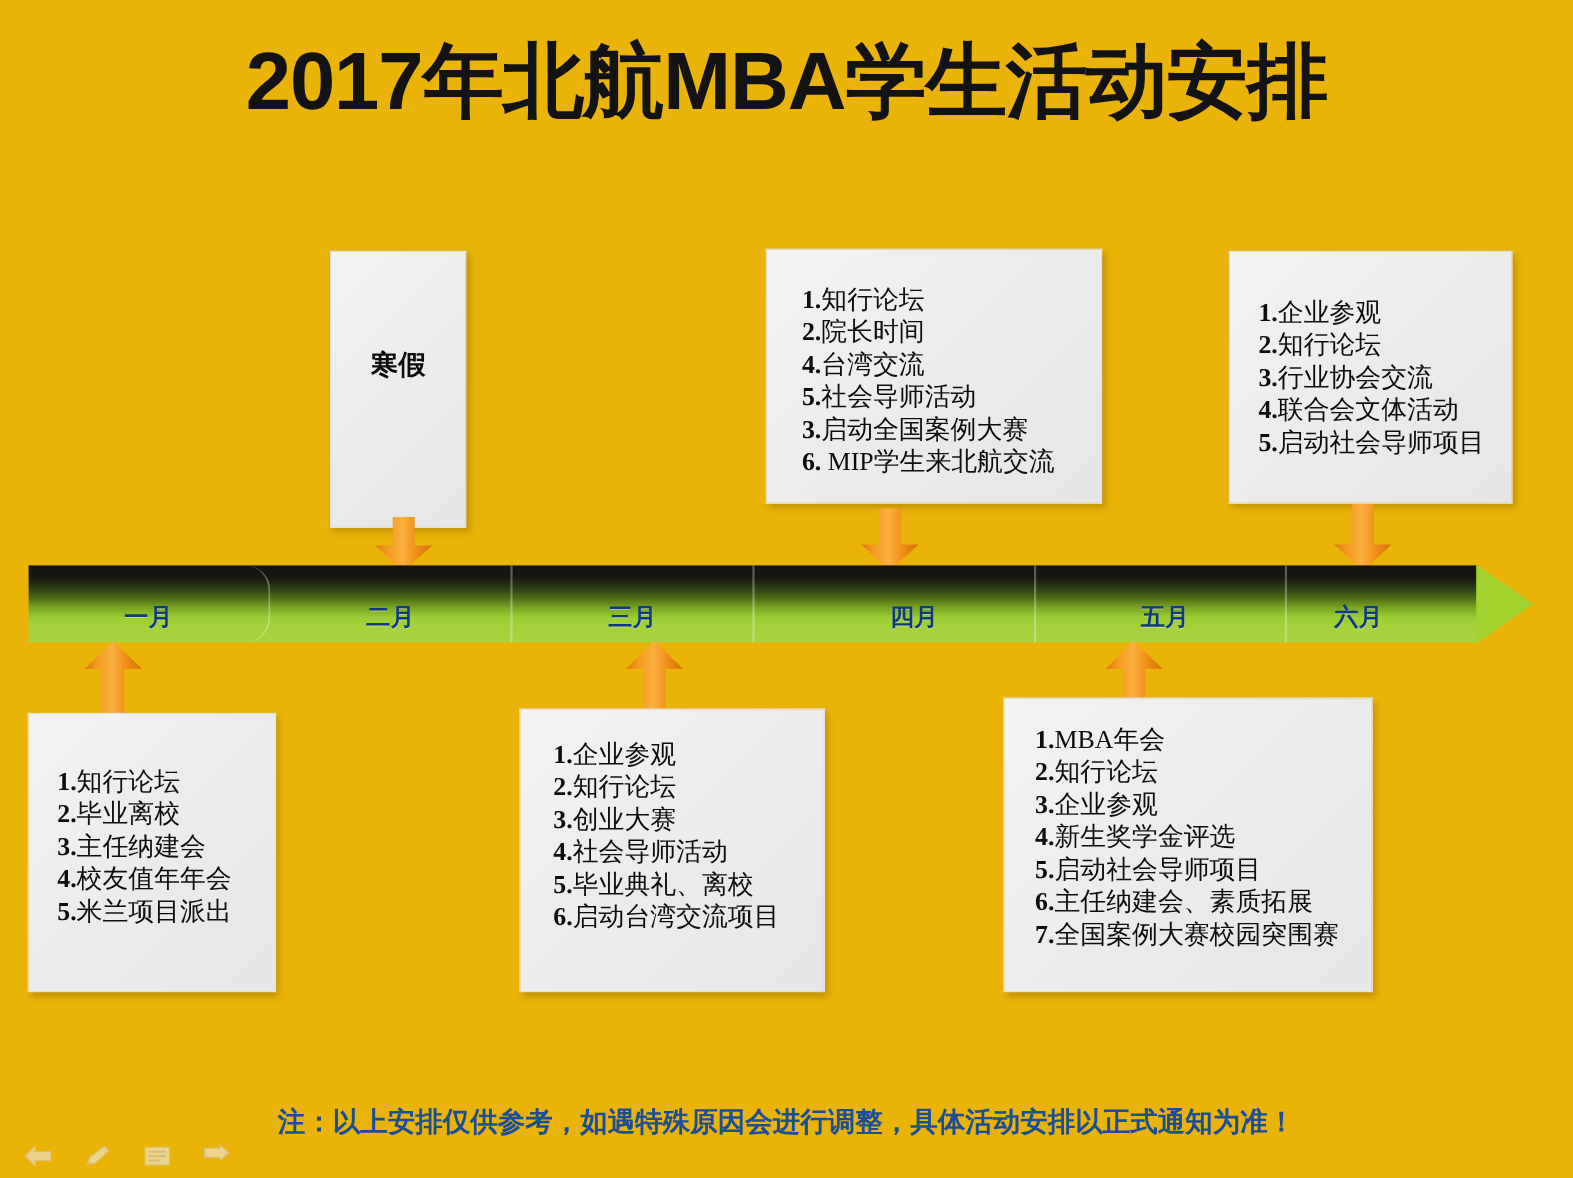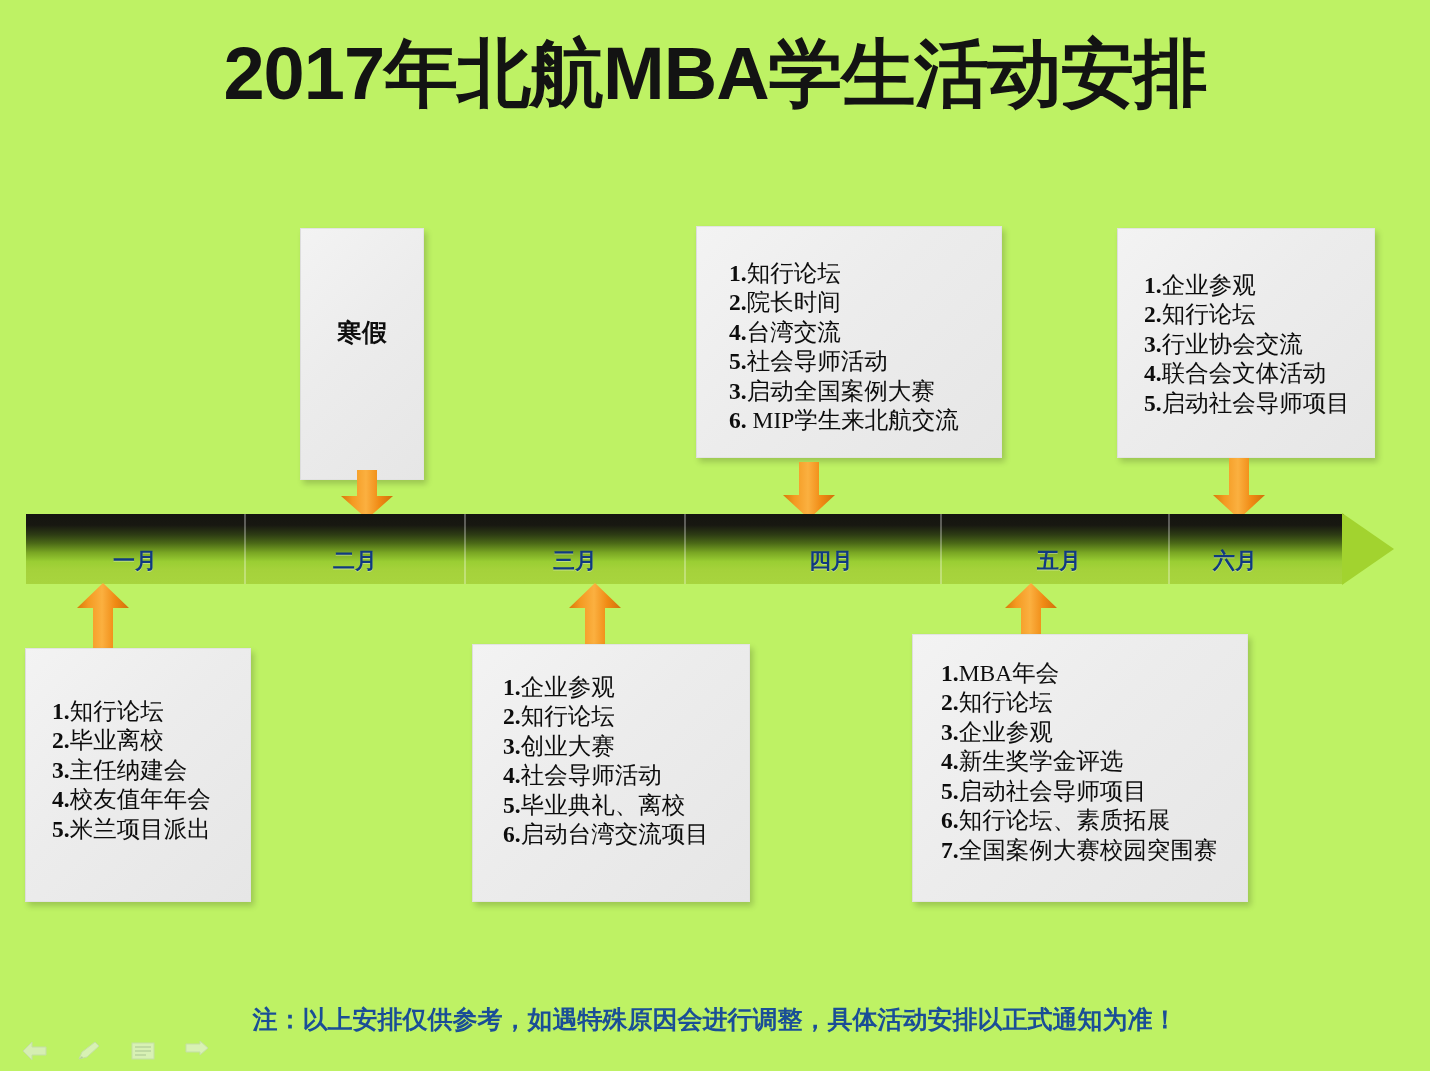--- a/index.html
+++ b/index.html
@@ -2,21 +2,21 @@
 <html><head>
 <meta charset="utf-8">
 <style>
   * { margin:0; padding:0; box-sizing:border-box; }
   html, body {
     width:1430px; height:1071px;
     background:#ffffff;
     font-family:"Liberation Serif", "DejaVu Serif", serif;
     overflow:hidden;
   }
-  #slide { position:relative; width:1430px; height:1071px; background:#bef264; }
+  #slide { position:relative; width:1430px; height:1071px; background:#eab308; }
 
   
   #title {
     position:absolute; left:0; top:25px; width:1430px;
     text-align:center;
     font-family:"Liberation Sans","DejaVu Sans",sans-serif;
     font-weight:bold;
     font-size:74px;
     letter-spacing:-1px;
     color:#131313;
@@ -168,21 +168,21 @@
   </div>
   <div class="arrow" style="left:1208px; top:458px; width:62px; height:62px;">
     <svg width="62" height="62" viewBox="0 0 62 62">
       <path d="M21,0 L41,0 L41,37 L57,37 L31,61 L5,37 L21,37 Z" fill="url(#og1)"></path>
     </svg>
   </div>
 
   <div id="timeline">
     <div id="bar"></div>
     <div id="bar-head"></div>
-    <div class="month" style="left:0px;    width:220px;">
+    <div class="month" style="left:0px;    width:220px;border-radius:23px;">
       <div class="month-label">一月</div>
     </div>
     <div class="month" style="left:220px;  width:220px;">
       <div class="month-label">二月</div>
     </div>
     <div class="month" style="left:440px;  width:220px;">
       <div class="month-label">三月</div>
     </div>
     <div class="month" style="left:696px;  width:220px;">
       <div class="month-label">四月</div>
@@ -236,21 +236,21 @@
     </svg>
   </div>
   <div class="box" style="left:912px; top:634px; width:336px; height:268px;">
     <div class="box-inner" style="padding:24px 0 0 28px;">
       <ul class="box-list">
         <li><b>1.</b><span>MBA年会</span></li>
         <li><b>2.</b><span>知行论坛</span></li>
         <li><b>3.</b><span>企业参观</span></li>
         <li><b>4.</b><span>新生奖学金评选</span></li>
         <li><b>5.</b><span>启动社会导师项目</span></li>
-        <li><b>6.</b><span>知行论坛、素质拓展</span></li>
+        <li><b>6.</b><span>主任纳建会、素质拓展</span></li>
         <li><b>7.</b><span>全国案例大赛校园突围赛</span></li>
       </ul>
     </div>
   </div>
 
   <div id="note">注：以上安排仅供参考，如遇特殊原因会进行调整，具体活动安排以正式通知为准！</div>
 
   <div id="toolbar">
     <span class="tb">
       <svg width="26" height="22" viewBox="0 0 26 22">

